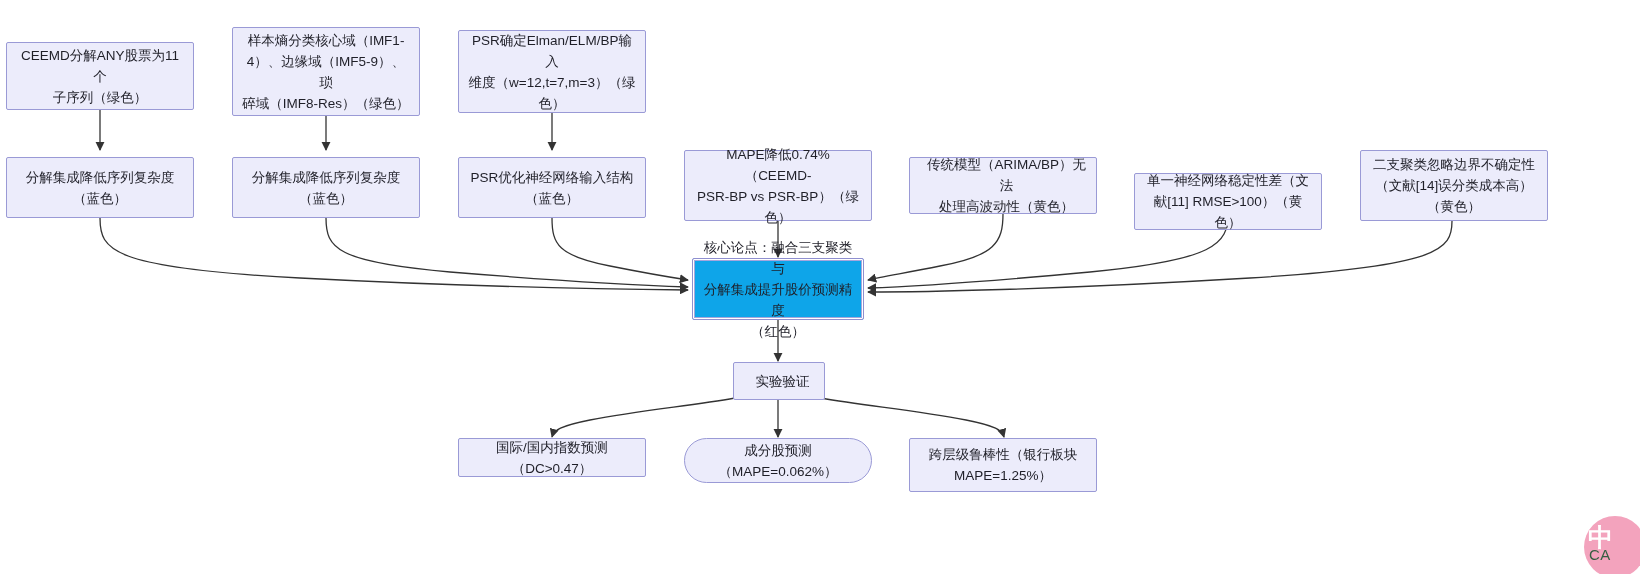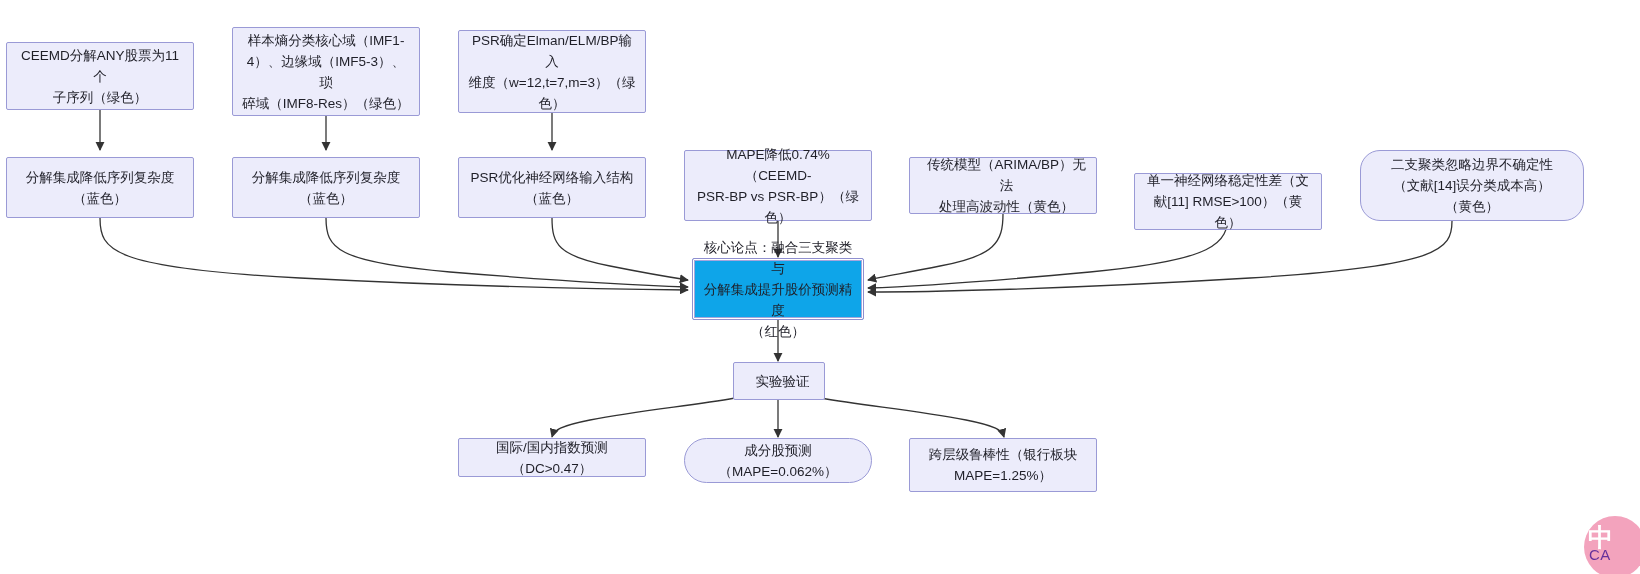--- a/index.html
+++ b/index.html
@@ -67,21 +67,21 @@
     color: #ffffff;
     font-size: 25px;
     line-height: 26px;
     font-weight: 600;
     letter-spacing: 0px;
     position: absolute;
     top: 8px;
     left: 4px;
   }
   .watermark .wm-sub {
-    color: #4c1d95;
+    color: #14532d;
     opacity: 0.85;
     font-size: 15px;
     line-height: 15px;
     position: absolute;
     top: 31px;
     left: 5px;
     letter-spacing: 0.5px;
   }
 </style>
 </head>
@@ -116,21 +116,21 @@
       <path d="M 821 398 C 866 406 916 410 966 420 C 996 426 1002 430 1004 437" marker-end="url(#arrow)"></path>
     </g>
   </svg>
 
   <div class="node" style="left:6px; top:42px; width:188px; height:68px;">
     <span class="node-text">CEEMD分解ANY股票为11个
 子序列（绿色）</span>
   </div>
   <div class="node" style="left:232px; top:27px; width:188px; height:89px;">
     <span class="node-text">样本熵分类核心域（IMF1-
-4）、边缘域（IMF5-3）、琐
+4）、边缘域（IMF5-9）、琐
 碎域（IMF8-Res）（绿色）</span>
   </div>
   <div class="node" style="left:458px; top:30px; width:188px; height:83px;">
     <span class="node-text">PSR确定Elman/ELM/BP输入
 维度（w=12,t=7,m=3）（绿
 色）</span>
   </div>
 
   <div class="node" style="left:6px; top:157px; width:188px; height:61px;">
     <span class="node-text">分解集成降低序列复杂度
@@ -150,21 +150,21 @@
 色）</span>
   </div>
   <div class="node" style="left:909px; top:157px; width:188px; height:57px;padding-left:16px;">
     <span class="node-text">传统模型（ARIMA/BP）无法
 处理高波动性（黄色）</span>
   </div>
   <div class="node" style="left:1134px; top:157px; width:188px; height:57px;margin-top:16px;">
     <span class="node-text">单一神经网络稳定性差（文
 献[11] RMSE&gt;100）（黄色）</span>
   </div>
-  <div class="node" style="left:1360px; top:150px; width:224px; height:71px;border-radius:20px;">
+  <div class="node" style="left:1360px; top:150px; width:188px; height:71px;">
     <span class="node-text">二支聚类忽略边界不确定性
 （文献[14]误分类成本高）
 （黄色）</span>
   </div>
 
   <div class="node core" style="left:692px; top:258px; width:172px; height:62px;">
     <span class="node-text">核心论点：融合三支聚类与
 分解集成提升股价预测精度
 （红色）</span>
   </div>

